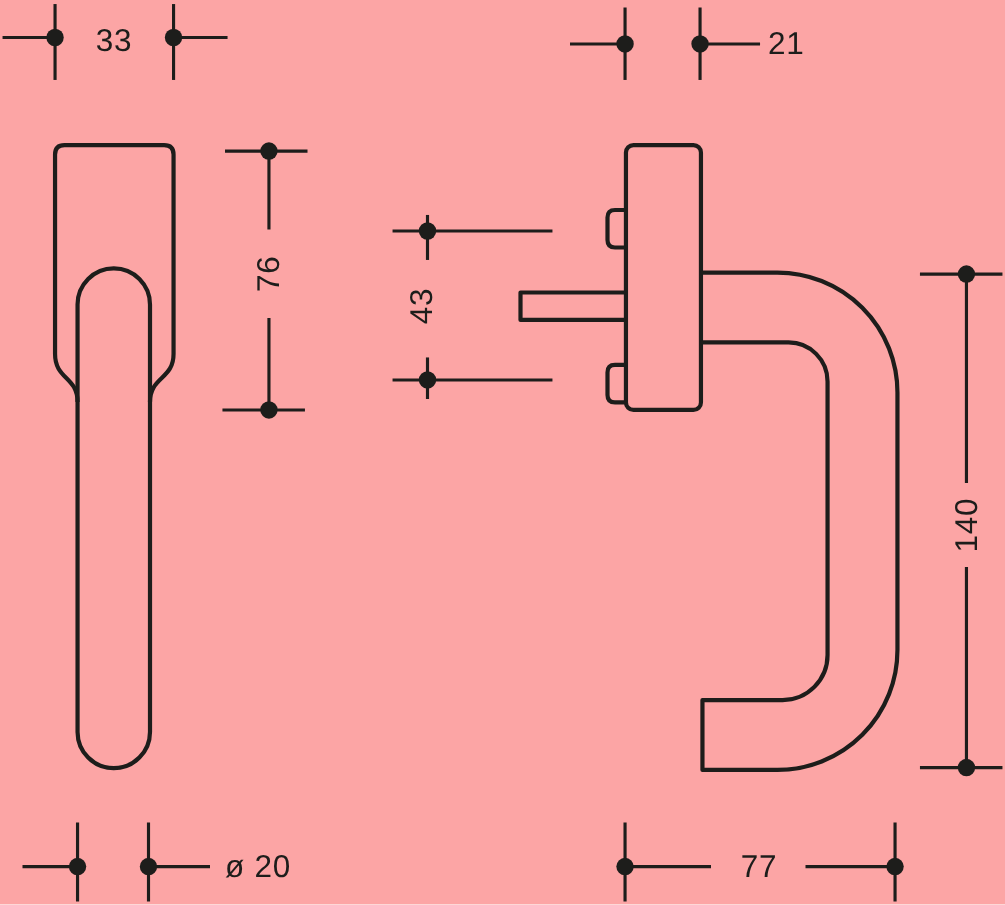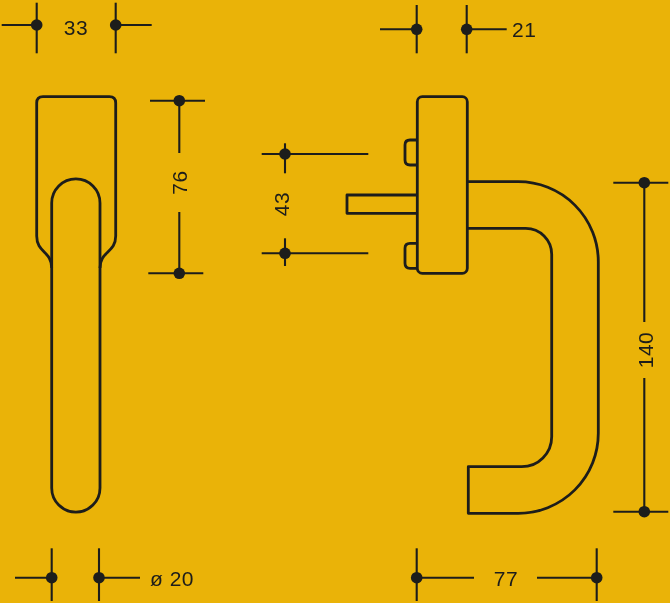--- a/index.html
+++ b/index.html
@@ -4,21 +4,21 @@
 <style>
   html, body {
     margin: 0;
     padding: 0;
     background: #ffffff;
   }
   .stage {
     position: relative;
     width: 670px;
     height: 603px;
-    background: #eab308;
+    background: #fca5a5;
     overflow: hidden;
   }
   svg {
     display: block;
   }
   .dim-text {
     font-family: "Liberation Sans", "DejaVu Sans", sans-serif;
     font-size: 21px;
     letter-spacing: 0.5px;
     fill: #1d1d1b;

